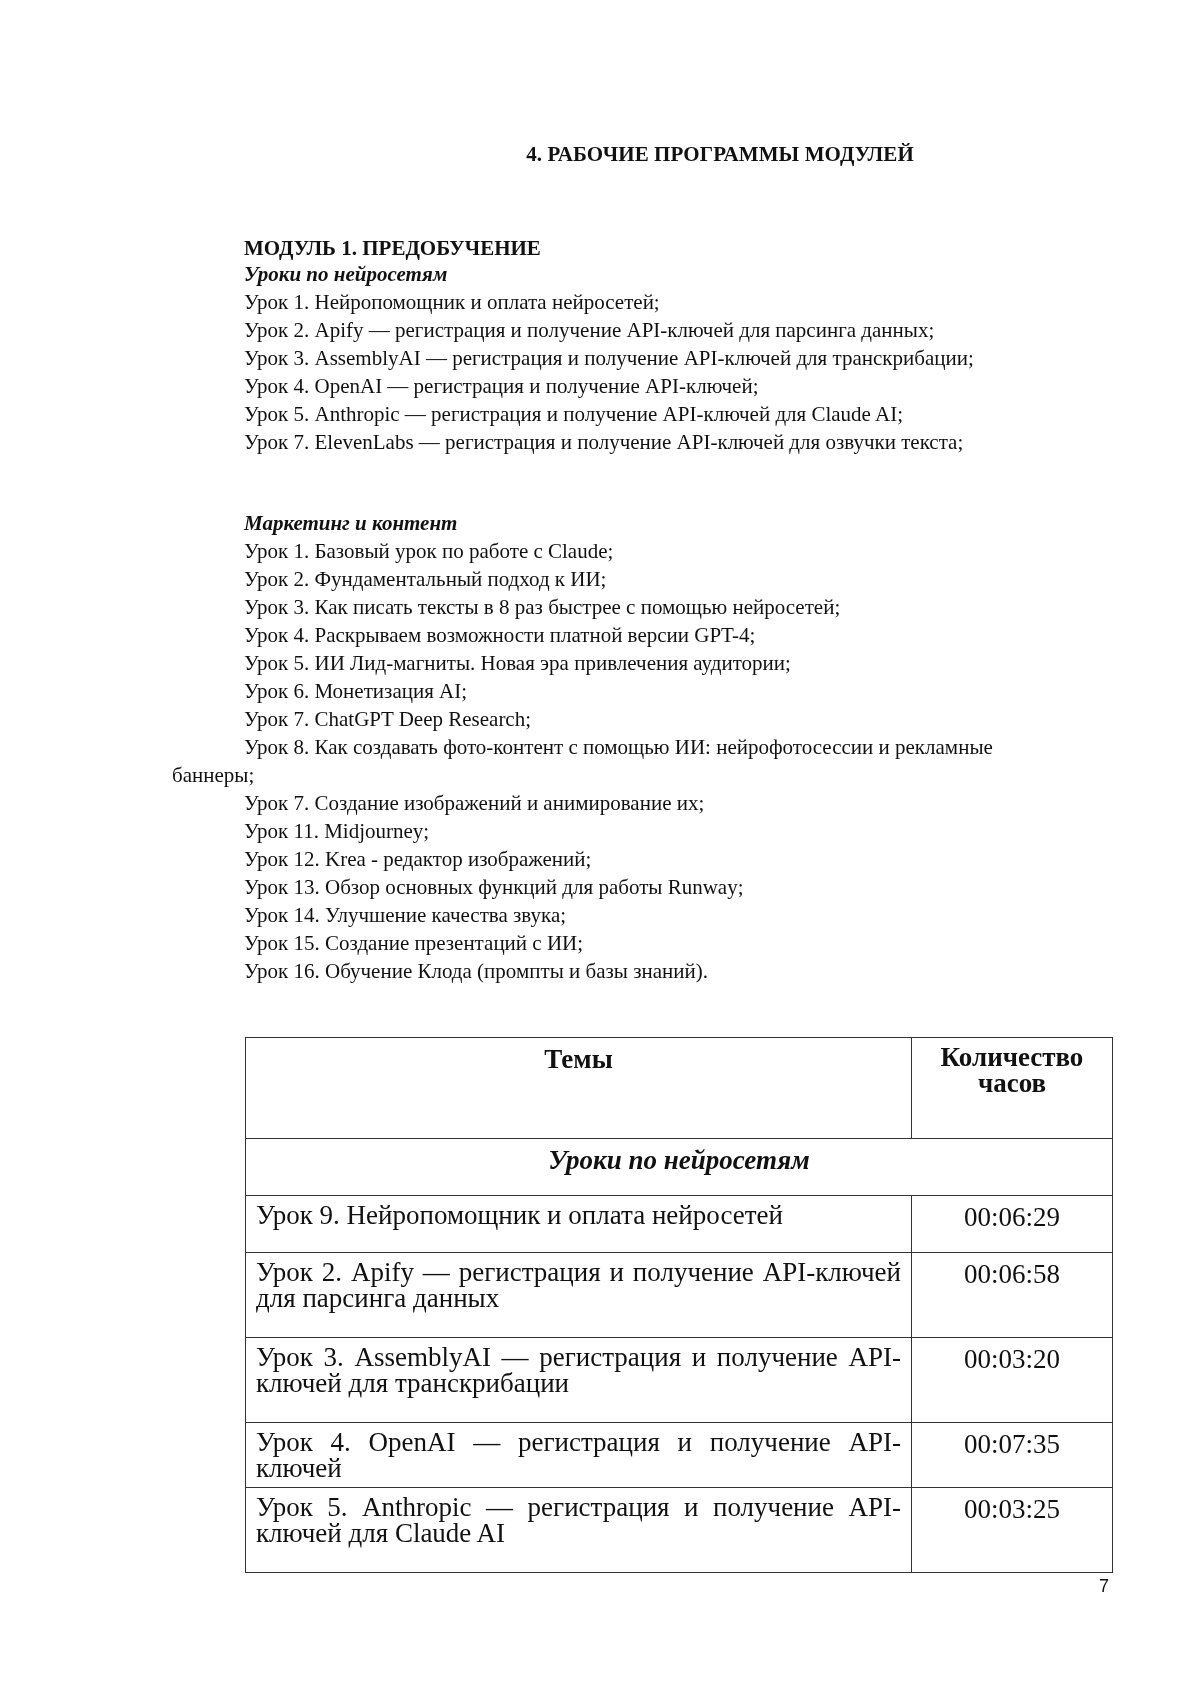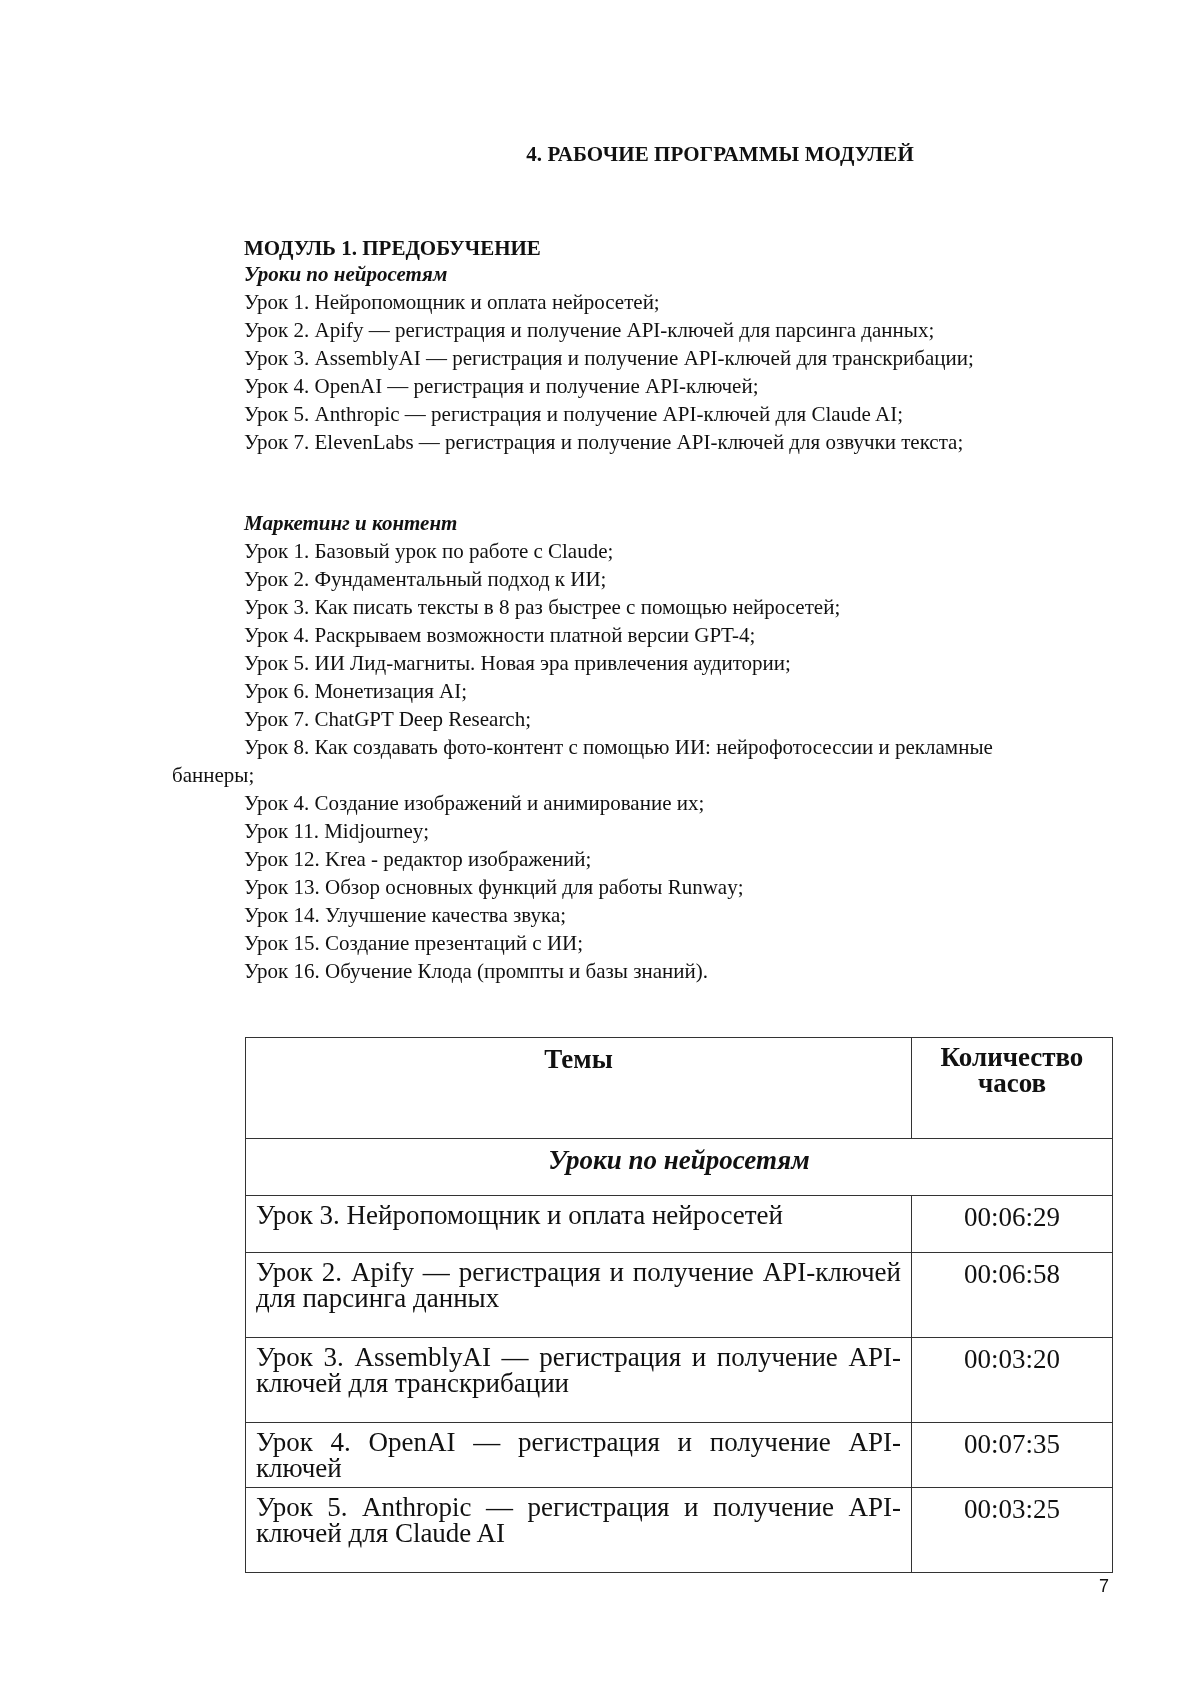--- a/index.html
+++ b/index.html
@@ -68,40 +68,40 @@
     <div class="line">Урок 1. Базовый урок по работе с Claude;</div>
     <div class="line">Урок 2. Фундаментальный подход к ИИ;</div>
     <div class="line">Урок 3. Как писать тексты в 8 раз быстрее с помощью нейросетей;</div>
     <div class="line">Урок 4. Раскрываем возможности платной версии GPT-4;</div>
     <div class="line">Урок 5. ИИ Лид-магниты. Новая эра привлечения аудитории;</div>
     <div class="line">Урок 6. Монетизация AI;</div>
     <div class="line">Урок 7. ChatGPT Deep Research;</div>
     <div style="text-indent:0; margin-left:-72px; padding-left:72px; text-indent:0;">
       <span style="display:block; margin-left:-72px; text-indent:72px; width:880px;">Урок 8. Как создавать фото-контент с помощью ИИ: нейрофотосессии и рекламные баннеры;</span>
     </div>
-    <div class="line">Урок 4. Создание изображений и анимирование их;</div>
+    <div class="line">Урок 7. Создание изображений и анимирование их;</div>
     <div class="line">Урок 11. Midjourney;</div>
     <div class="line">Урок 12. Krea - редактор изображений;</div>
     <div class="line">Урок 13. Обзор основных функций для работы Runway;</div>
     <div class="line">Урок 14. Улучшение качества звука;</div>
     <div class="line">Урок 15. Создание презентаций с ИИ;</div>
     <div class="line">Урок 16. Обучение Клода (промпты и базы знаний).</div>
   </div>
 
   <table class="hours">
     <tbody>
         <tr>
       <th class="col-topic">Темы</th>
       <th class="col-hours">Количество часов</th>
     </tr>
     <tr>
       <td class="section" colspan="2">Уроки по нейросетям</td>
     </tr>
     <tr class="r1">
-      <td class="topic">Урок 3. Нейропомощник и оплата нейросетей</td>
+      <td class="topic">Урок 9. Нейропомощник и оплата нейросетей</td>
       <td class="hrs">00:06:29</td>
     </tr>
     <tr class="r2">
       <td class="topic">Урок 2. Apify — регистрация и получение API-ключей для парсинга данных</td>
       <td class="hrs">00:06:58</td>
     </tr>
     <tr class="r2">
       <td class="topic">Урок 3. AssemblyAI — регистрация и получение API-ключей для транскрибации</td>
       <td class="hrs">00:03:20</td>
     </tr>

